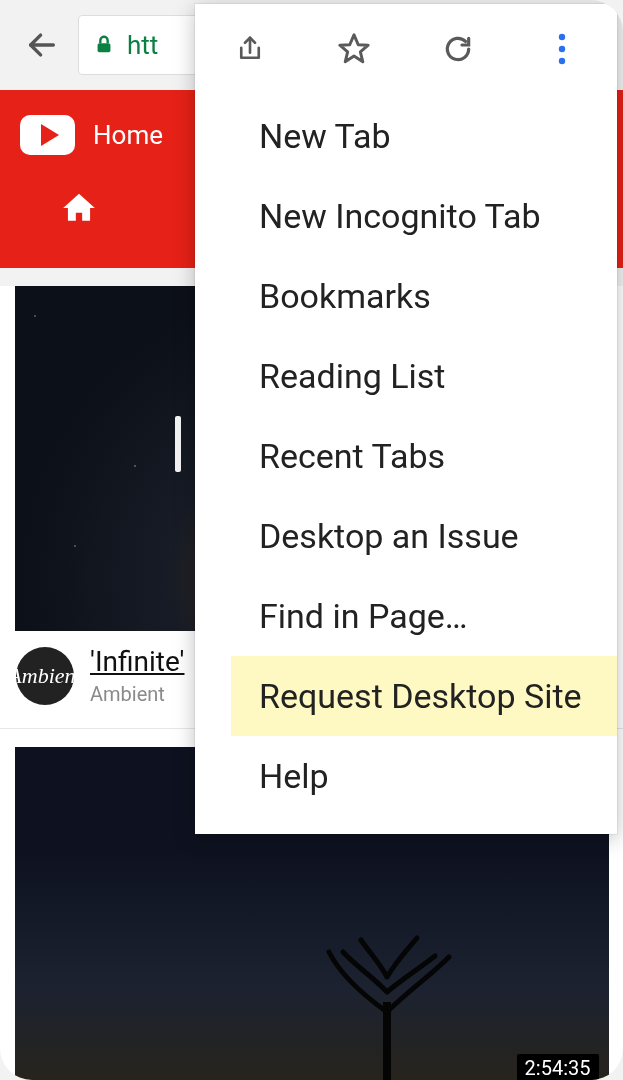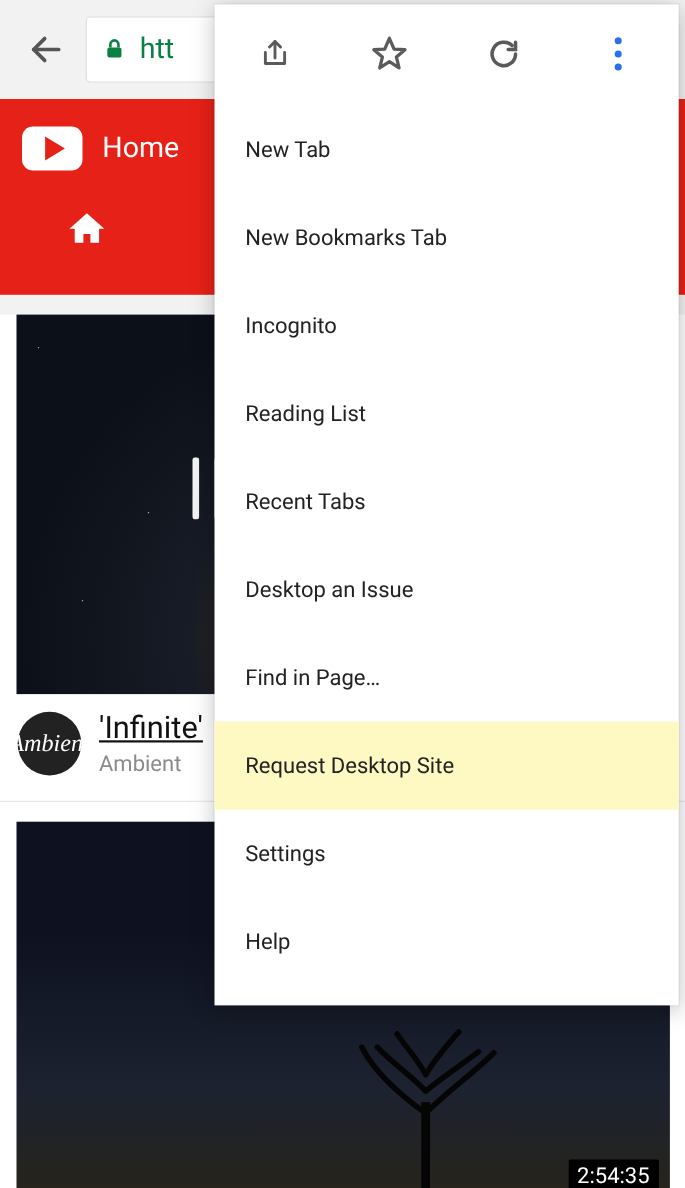--- a/index.html
+++ b/index.html
@@ -165,27 +165,28 @@
   .menu-icon-row > div {
     width: 50px; height: 50px;
     display: flex; align-items: center; justify-content: center;
     color: #5a5a5a;
   }
   .menu-items { padding: 2px 0 18px 0; }
   .menu-item {
     height: 80px;
     display: flex; align-items: center;
     padding: 0 28px;
-    font-size: 20px;
+    font-size: 34px;
     color: #222;
     cursor: pointer;
+    margin-left: 36px;
   }
   .menu-item.highlight { background: #fef9c3; }
 
-  .page-root { position: relative; width: 623px; height: 1080px; overflow: hidden; }
+  .page-root { position: relative; width: 623px; height: 1080px; overflow: hidden; border-radius: 32px; }
 </style>
 </head>
 <body>
 
 <div class="page-root">
 
   <div class="browser-bar">
     <div class="back-arrow">
       <svg width="34" height="34" viewBox="0 0 24 24" fill="none" stroke="currentColor" stroke-width="2.4" stroke-linecap="round" stroke-linejoin="round">
           <line x1="20" y1="12" x2="4" y2="12"></line>
@@ -268,25 +269,24 @@
       <div>
         <svg width="10" height="32" viewBox="0 0 6 24">
             <circle cx="3" cy="3" r="2.4" fill="#2b6fef"></circle>
             <circle cx="3" cy="12" r="2.4" fill="#2b6fef"></circle>
             <circle cx="3" cy="21" r="2.4" fill="#2b6fef"></circle>
           </svg>
       </div>
     </div>
     <div class="menu-items" id="menu-items">
         <div class="menu-item">New Tab</div>
-        <div class="menu-item">New Bookmarks Tab</div>
-        <div class="menu-item">Incognito</div>
+        <div class="menu-item">New Incognito Tab</div>
+        <div class="menu-item">Bookmarks</div>
         <div class="menu-item">Reading List</div>
         <div class="menu-item">Recent Tabs</div>
         <div class="menu-item">Desktop an Issue</div>
         <div class="menu-item">Find in Page…</div>
         <div class="menu-item highlight">Request Desktop Site</div>
-        <div class="menu-item">Settings</div>
         <div class="menu-item">Help</div>
       </div>
   </div>
 
 </div>
 
 </body></html>

